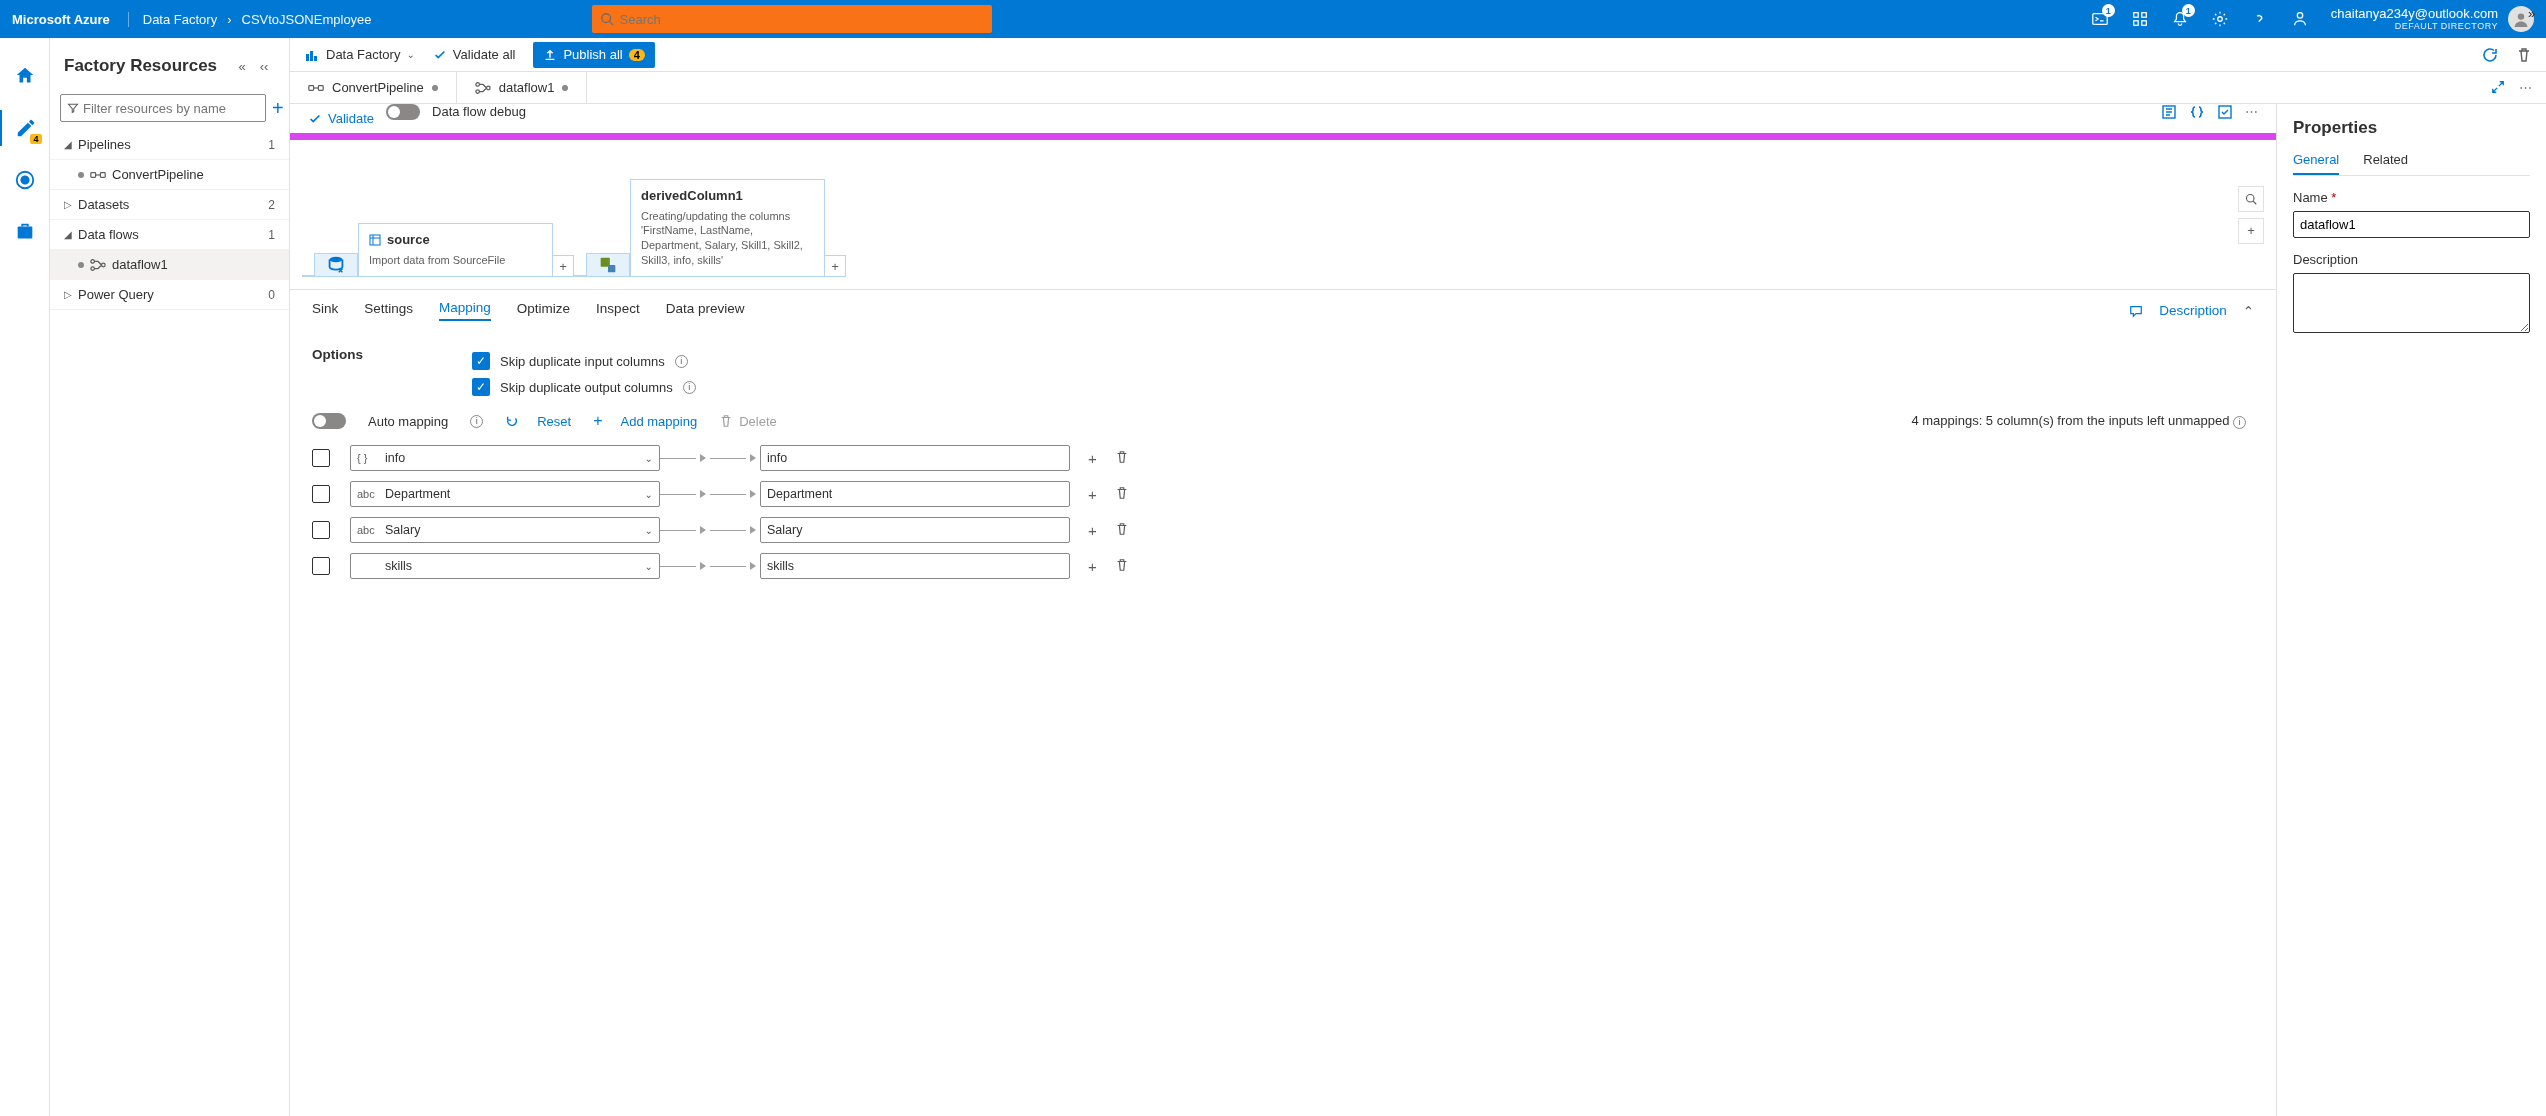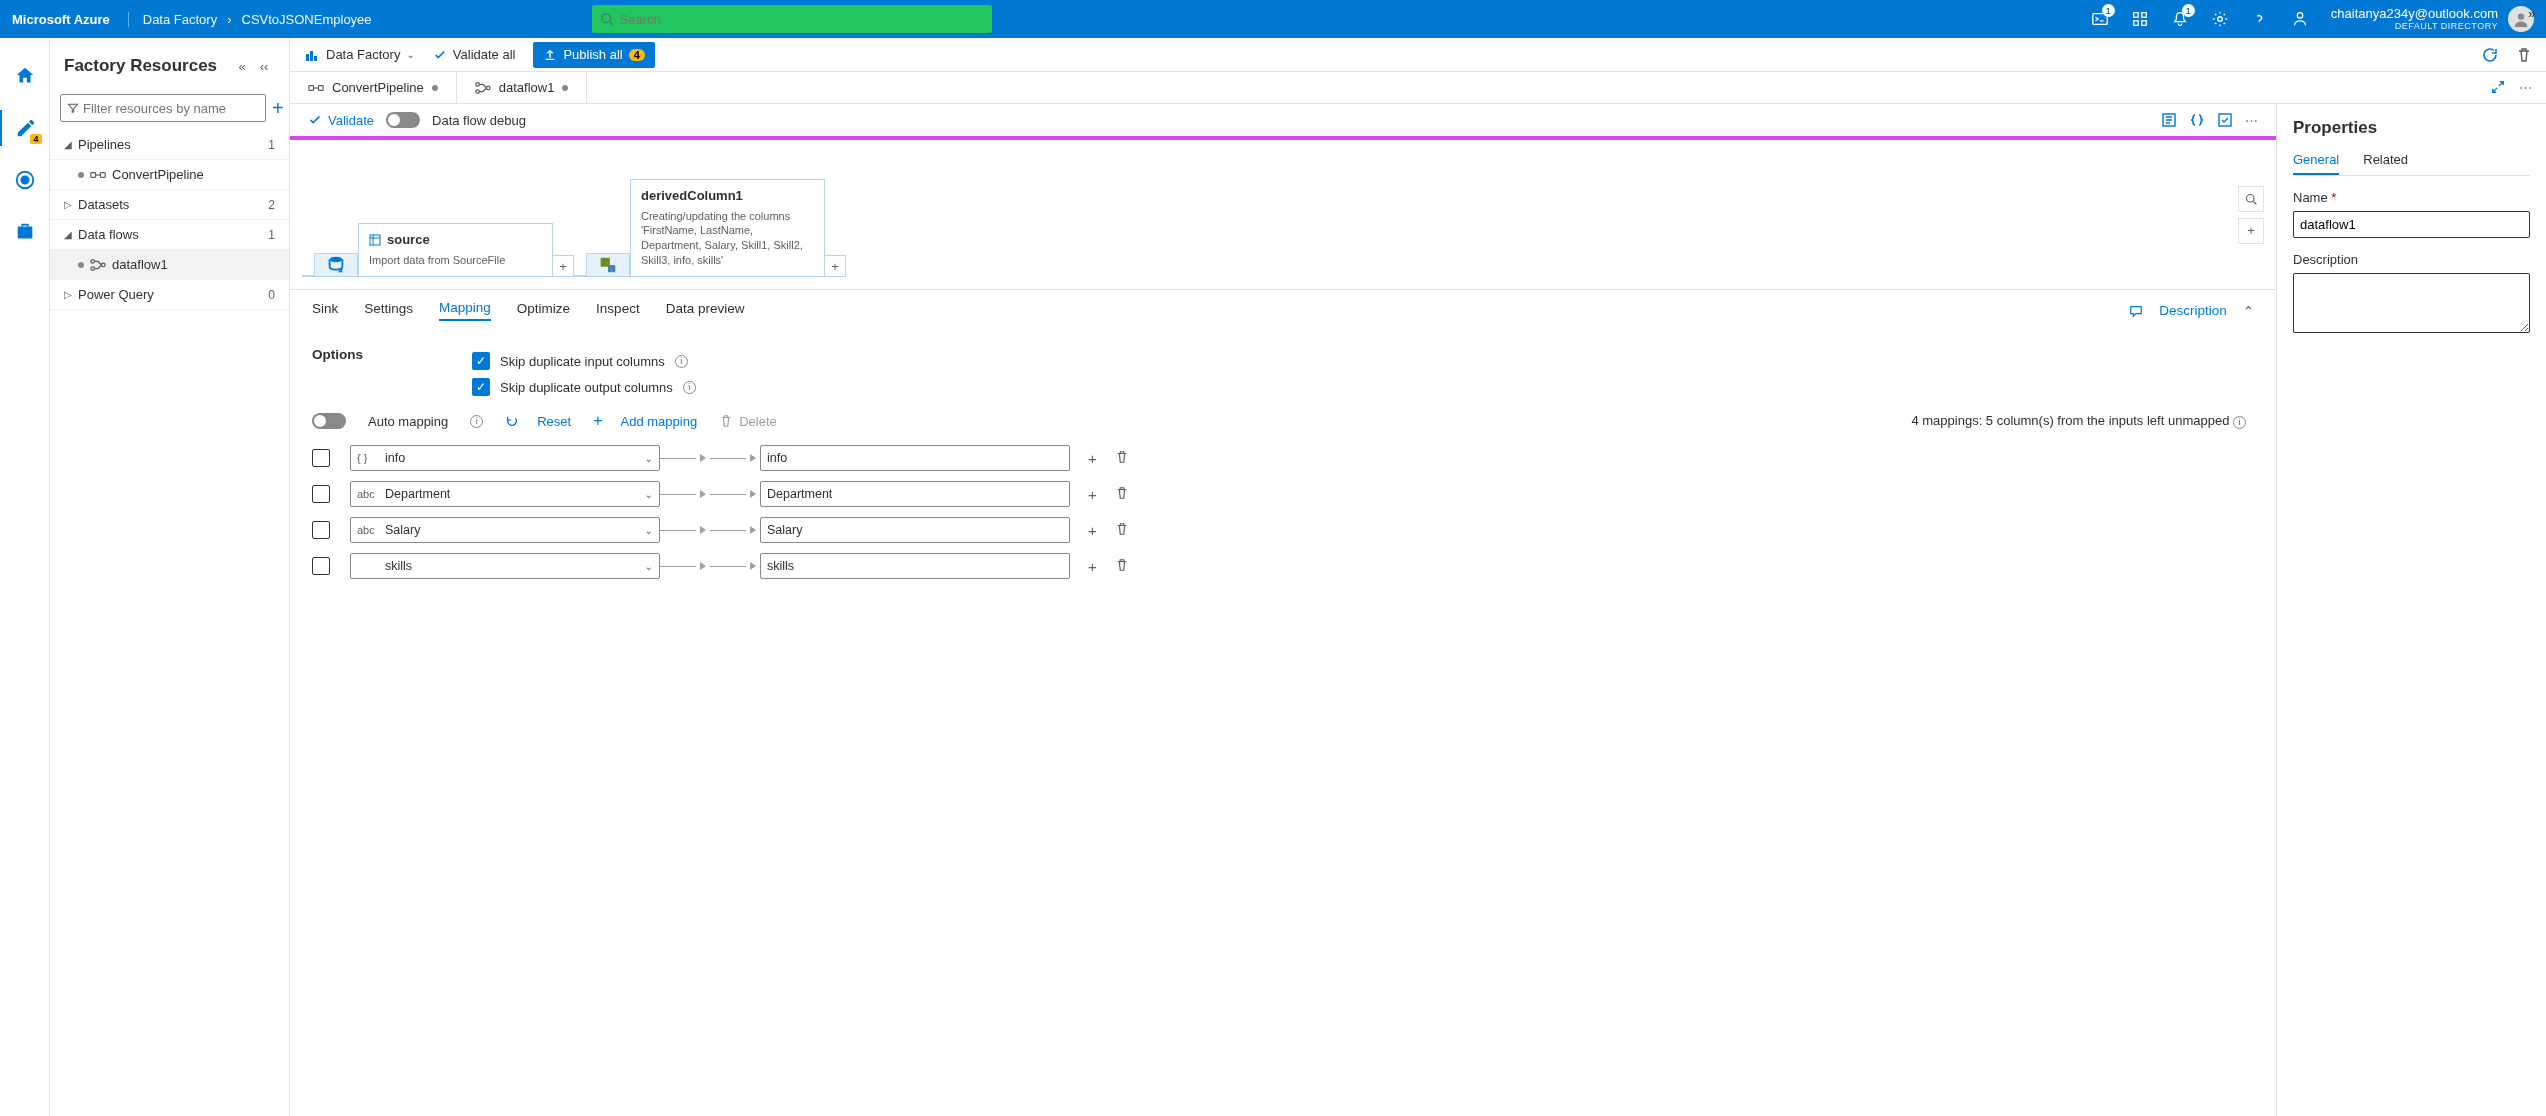--- a/index.html
+++ b/index.html
@@ -1,21 +1,21 @@
 <!DOCTYPE html>
 <html><head>
 <meta charset="utf-8">
 <style>
   *{box-sizing:border-box;margin:0;padding:0;font-family:"Segoe UI",Arial,sans-serif}
   body{font-size:13px;color:#323130;background:#fff;overflow:hidden}
   .topbar{height:38px;background:#0078d4;color:#fff;display:flex;align-items:center;padding:0 12px;font-size:13px}
   .brand{font-size:13px;font-weight:600;padding-right:18px;border-right:1px solid rgba(255,255,255,.4);margin-right:14px}
   .crumb{display:flex;align-items:center;gap:10px;font-size:13px}
   .crumb span{opacity:.95}
-  .searchbox{margin-left:220px;height:28px;width:400px;background:#22c55e;border-radius:2px;display:flex;align-items:center;padding:0 8px;color:#4a6b85}
+  .searchbox{margin-left:220px;height:28px;width:400px;background:#f97316;border-radius:2px;display:flex;align-items:center;padding:0 8px;color:#4a6b85}
   .searchbox svg{opacity:.8}
   .searchbox input{flex:1;border:none;background:transparent;outline:none;margin-left:6px;color:#323130;font-size:13px}
   .top-icons{margin-left:auto;display:flex;align-items:center;gap:2px}
   .ticon{position:relative;width:38px;height:38px;display:flex;align-items:center;justify-content:center;color:#fff}
   .badge{position:absolute;top:4px;right:4px;background:#fff;color:#0078d4;font-size:9px;font-weight:600;border-radius:50%;width:13px;height:13px;display:flex;align-items:center;justify-content:center}
   .user{display:flex;flex-direction:column;align-items:flex-end;margin-left:10px;line-height:1.2}
   .user .dir{font-size:9px;letter-spacing:.5px;opacity:.9}
   .avatar{width:26px;height:26px;border-radius:50%;background:#e1e1e1;margin-left:8px;display:flex;align-items:center;justify-content:center;color:#888}
 
   .main{display:flex;height:calc(100vh - 38px)}
@@ -47,21 +47,21 @@
   .pill{background:#fdb913;color:#000;font-size:11px;font-weight:600;border-radius:8px;padding:0 5px}
   .btn-primary{background:#0078d4;color:#fff;height:26px;display:flex;align-items:center;gap:6px;padding:0 10px;border-radius:2px;cursor:pointer}
   .spacer{flex:1}
 
   .tabsbar{display:flex;align-items:center;border-bottom:1px solid #e1e1e1;height:32px;font-size:13px}
   .etab{display:flex;align-items:center;gap:8px;padding:0 18px;height:100%;border-right:1px solid #e1e1e1;cursor:pointer;position:relative;color:#323130}
   .etab.active{background:#fff}
   .etab .edot{width:6px;height:6px;border-radius:50%;background:#8a8886}
   .tabsbar .endicons{margin-left:auto;display:flex;gap:14px;padding-right:14px;color:#0078d4}
 
-  .subbar{height:36px;display:flex;align-items:center;gap:12px;padding:0 18px;border-bottom:4px solid #d946ef;font-size:13px}
+  .subbar{height:36px;display:flex;gap:12px;padding:0 18px;border-bottom:7px solid #d946ef;font-size:13px}
   .check{color:#0078d4;display:flex;align-items:center;gap:6px;cursor:pointer}
   .toggle{width:34px;height:16px;background:#8a8886;border-radius:8px;position:relative;cursor:pointer}
   .toggle::after{content:"";position:absolute;left:2px;top:2px;width:12px;height:12px;background:#fff;border-radius:50%}
 
   .canvas{display:flex;height:150px;border-bottom:1px solid #e1e1e1;position:relative;padding:4px 12px 12px 12px;gap:0}
   .node-wrap{display:flex;align-items:flex-end}
   .lbar{width:12px;background:#e5f1fb;border:1px solid #b4d6f0;border-right:none}
   .rbar{width:12px;background:#e5f1fb;border:1px solid #b4d6f0;border-left:none}
   .lbar.sel,.rbar.sel{background:#0078d4;border-color:#0078d4}
   .node{width:195px;border:1px solid #b4d6f0;background:#fff;padding:8px 10px;font-size:11px;position:relative}

